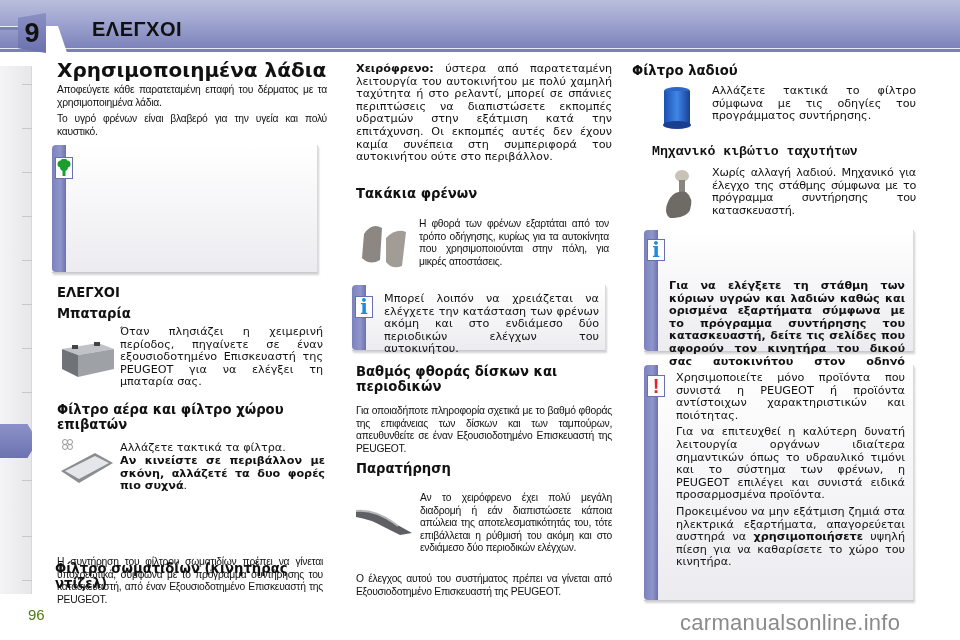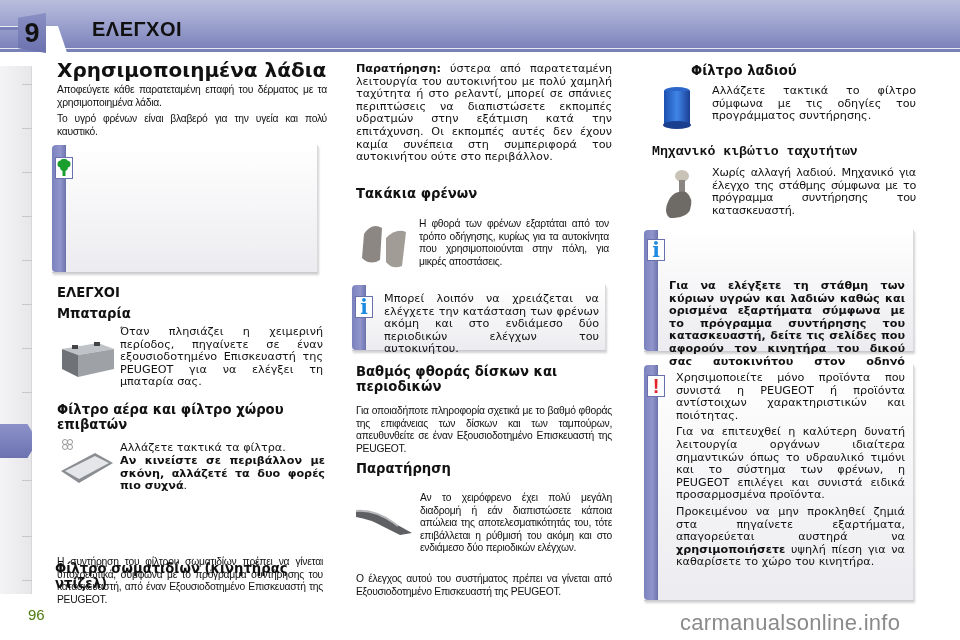--- a/index.html
+++ b/index.html
@@ -157,21 +157,21 @@
   <span class="body-wide">Αλλάζετε τακτικά τα φίλτρα.</span>
   <span class="body-bold" style="display:block;text-align:justify;"><span>Αν κινείστε σε περιβάλλον με σκόνη, αλλάζετέ τα δυο φορές πιο συχνά</span><span style="font-weight:normal">.</span></span>
 </div>
 
 <div class="abs h2" style="left:55px;top:516px;width:260px;margin-top:45px;">Φίλτρο σωματιδίων (κινητήρας ντίζελ)</div>
 <div class="abs body-cond" style="left:57px;top:556px;width:266px;">Η συντήρηση του φίλτρου σωματιδίων πρέπει να γίνεται υποχρεωτικά, σύμφωνα με το πρόγραμμα συντήρησης του κατασκευαστή, από έναν Εξουσιοδοτημένο Επισκευαστή της PEUGEOT.</div>
 
 <div class="page-number">96</div>
 
 <div class="abs" style="left:356px;top:63px;width:256px;">
-  <p class="body-wide"><span class="body-bold">Παρατήρηση:</span><span> ύστερα από παρατεταμένη λειτουργία του αυτοκινήτου με πολύ χαμηλή ταχύτητα ή στο ρελαντί, μπορεί σε σπάνιες περιπτώσεις να διαπιστώσετε εκπομπές υδρατμών στην εξάτμιση κατά την επιτάχυνση. Οι εκπομπές αυτές δεν έχουν καμία συνέπεια στη συμπεριφορά του αυτοκινήτου ούτε στο περιβάλλον.</span></p>
+  <p class="body-wide"><span class="body-bold">Χειρόφρενο:</span><span> ύστερα από παρατεταμένη λειτουργία του αυτοκινήτου με πολύ χαμηλή ταχύτητα ή στο ρελαντί, μπορεί σε σπάνιες περιπτώσεις να διαπιστώσετε εκπομπές υδρατμών στην εξάτμιση κατά την επιτάχυνση. Οι εκπομπές αυτές δεν έχουν καμία συνέπεια στη συμπεριφορά του αυτοκινήτου ούτε στο περιβάλλον.</span></p>
 </div>
 
 <div class="abs h2" style="left:356px;top:186px;">Τακάκια φρένων</div>
 
 <div class="abs" style="left:356px;top:220px;width:60px;height:50px;">
   <svg width="60" height="50" viewBox="0 0 60 50">
     <path d="M8,14 Q16,2 26,8 L24,40 Q14,46 6,38 Z" fill="#8d8783"></path>
     <path d="M30,18 Q40,8 50,12 L46,46 Q36,50 30,42 Z" fill="#a29c97"></path>
   </svg>
 </div>
@@ -196,21 +196,21 @@
   <svg width="60" height="32" viewBox="0 0 60 32">
     <path d="M2,6 Q20,4 40,18 L58,28 L46,30 L30,22 Q16,14 2,12 Z" fill="#5f6064"></path>
     <path d="M2,6 Q20,4 40,18 L44,21" stroke="#b7b8bb" stroke-width="2" fill="none"></path>
   </svg>
 </div>
 <div class="abs" style="left:356px;top:492px;width:256px;">
   <p class="body-cond" style="padding-left:64px;">Αν το χειρόφρενο έχει πολύ μεγάλη διαδρομή ή εάν διαπιστώσετε κάποια απώλεια της αποτελεσματικότητάς του, τότε επιβάλλεται η ρύθμισή του ακόμη και στο ενδιάμεσο δύο περιοδικών ελέγχων.</p>
 </div>
 <div class="abs body-cond" style="left:356px;top:573px;width:256px;">Ο έλεγχος αυτού του συστήματος πρέπει να γίνεται από Εξουσιοδοτημένο Επισκευαστή της PEUGEOT.</div>
 
-<div class="abs h2" style="left:691px;top:63px;">Φίλτρο λαδιού</div>
+<div class="abs h2" style="left:632px;top:63px;">Φίλτρο λαδιού</div>
 
 <div class="abs" style="left:660px;top:86px;width:34px;height:44px;">
   <svg width="34" height="44" viewBox="0 0 34 44">
     <defs>
         <linearGradient id="of" x1="0" x2="1">
           <stop offset="0" stop-color="#1c4fb0"></stop>
           <stop offset="0.5" stop-color="#3f86e6"></stop>
           <stop offset="1" stop-color="#1a3f94"></stop>
         </linearGradient>
       </defs>
@@ -245,17 +245,17 @@
 </div>
 
 <div class="callout" style="left:644px;top:365px;width:270px;height:236px;">
   <div class="callout-bar"></div>
   <div class="callout-icon" style="top:10px;">
       <span class="icon-excl">!</span>
     </div>
   <div class="callout-text" style="left:32px;right:8px;top:7px;">
     <p class="body-wide">Χρησιμοποιείτε μόνο προϊόντα που συνιστά η PEUGEOT ή προϊόντα αντίστοιχων χαρακτηριστικών και ποιότητας.</p>
     <p class="body-wide">Για να επιτευχθεί η καλύτερη δυνατή λειτουργία οργάνων ιδιαίτερα σημαντικών όπως το υδραυλικό τιμόνι και το σύστημα των φρένων, η PEUGEOT επιλέγει και συνιστά ειδικά προσαρμοσμένα προϊόντα.</p>
-    <p class="body-wide"><span>Προκειμένου να μην προκληθεί ζημιά στα πηγαίνετε εξαρτήματα, απαγορεύεται αυστηρά να </span><b>χρησιμοποιήσετε</b><span> υψηλή πίεση για να καθαρίσετε το χώρο του κινητήρα.</span></p>
+    <p class="body-wide"><span>Προκειμένου να μην εξάτμιση ζημιά στα ηλεκτρικά εξαρτήματα, απαγορεύεται αυστηρά να </span><b>χρησιμοποιήσετε</b><span> υψηλή πίεση για να καθαρίσετε το χώρο του κινητήρα.</span></p>
   </div>
 </div>
 
 <div class="watermark">carmanualsonline.info</div>
 
 </body></html>

